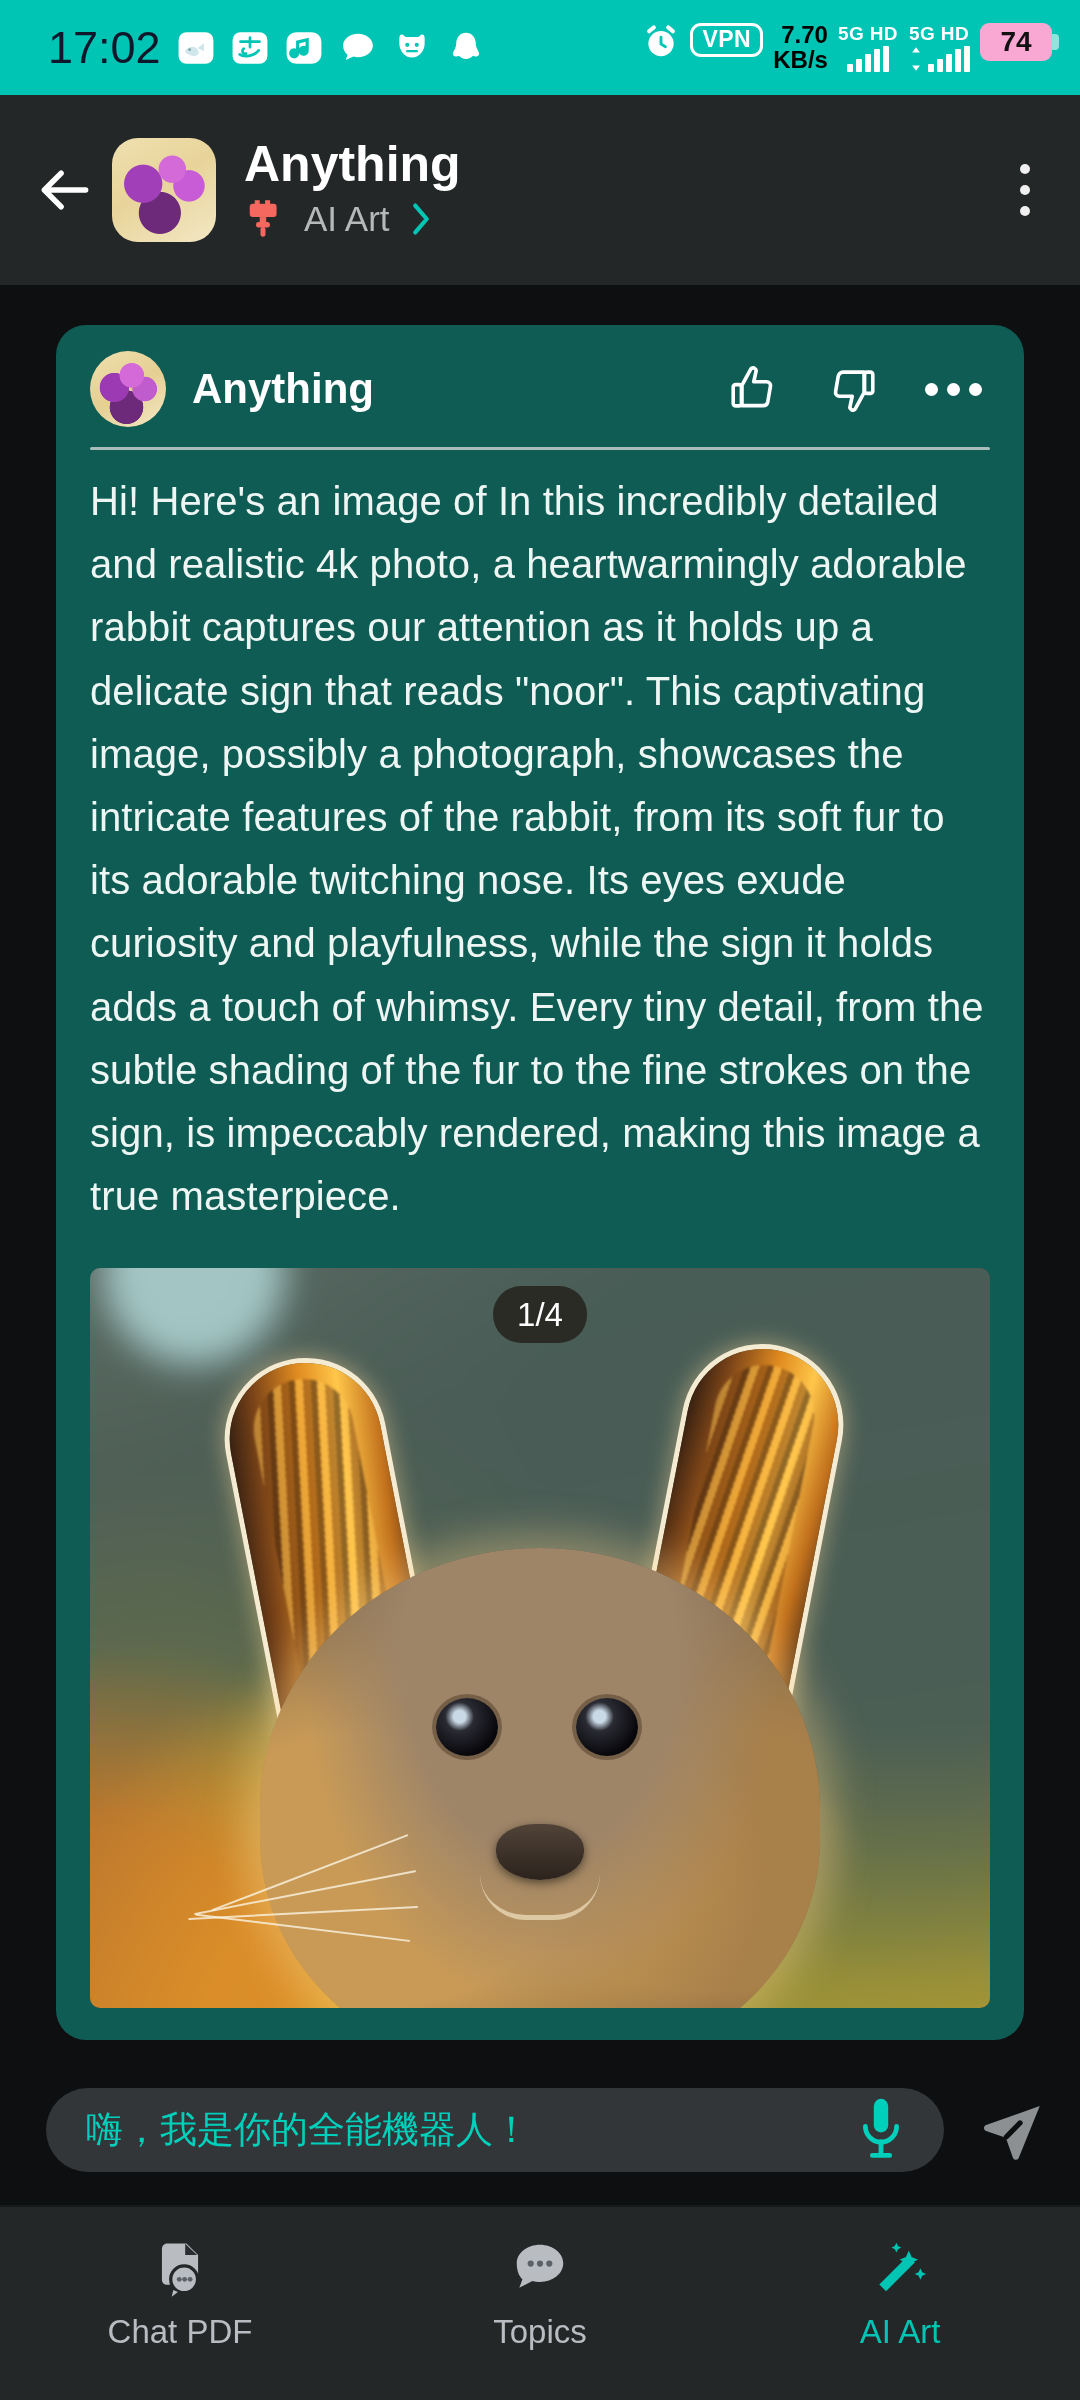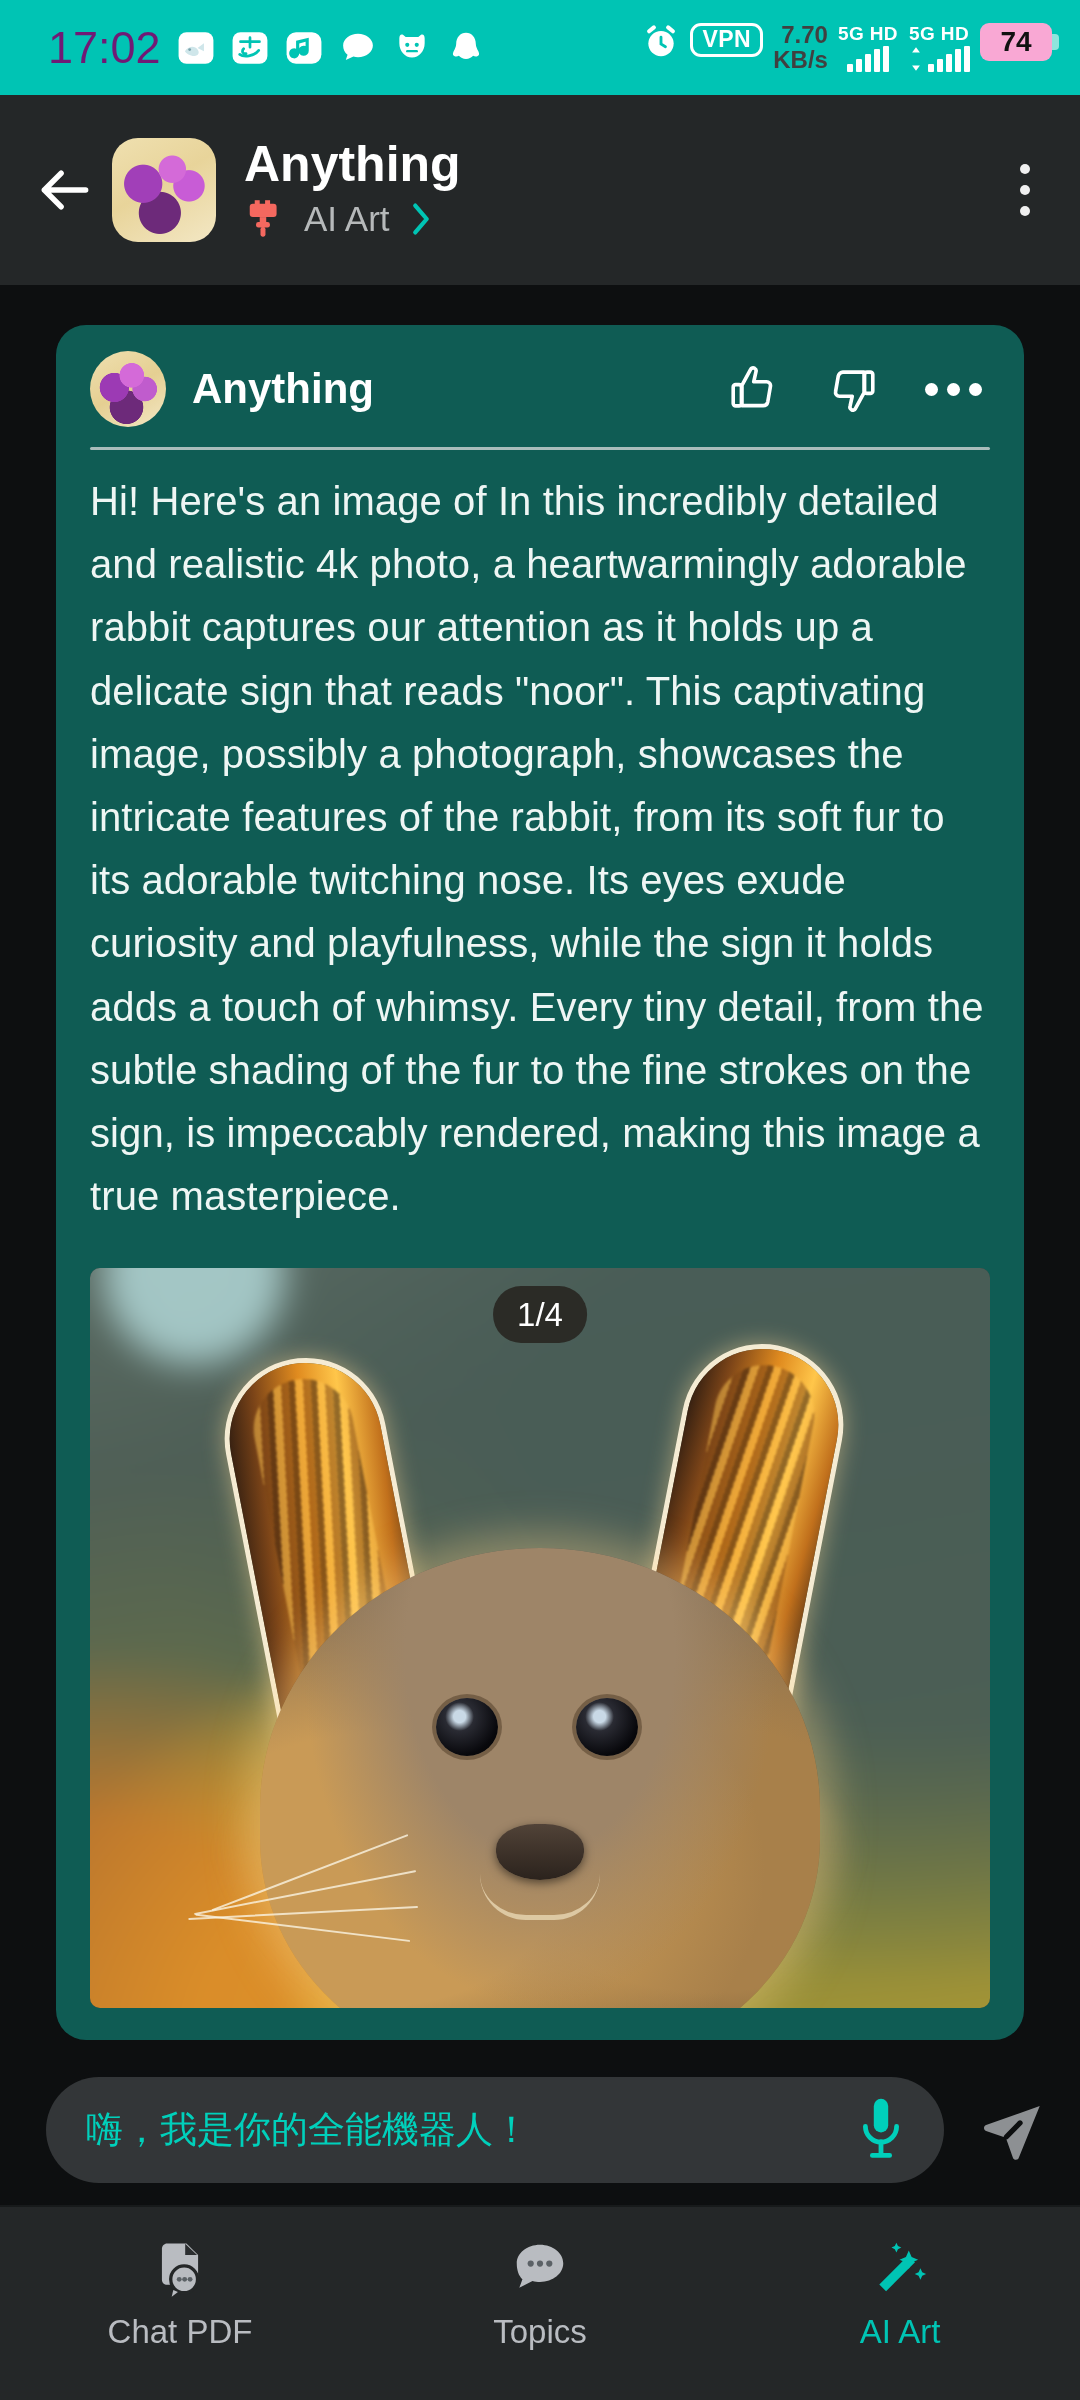--- a/index.html
+++ b/index.html
@@ -12,29 +12,29 @@
   .screen { position: relative; width: 1080px; height: 2400px; background: #0d0f10; }
 
   
   .status-bar {
     position: absolute; top: 0; left: 0; width: 1080px; height: 95px;
     background: #00c4b4;
     display: flex; align-items: center; justify-content: space-between;
     padding: 0 28px 0 48px;
   }
   .sb-left { display: flex; align-items: center; gap: 16px; }
-  .sb-clock { color: #701a75; font-size: 45px; font-weight: 500; letter-spacing: 0px; }
+  .sb-clock { color: #0f172a; font-size: 45px; font-weight: 500; letter-spacing: 0px; }
   .sb-ic { width: 38px; height: 38px; display: block; }
   .sb-right { display: flex; align-items: flex-start; gap: 10px; }
   .vpn-pill {
     border: 3px solid #ffffff; border-radius: 11px;
     color: #ffffff; font-size: 23px; font-weight: 700;
     padding: 2px 9px 3px; letter-spacing: .5px; line-height: 1;
   }
-  .netspeed { color: #404040; font-size: 24px; font-weight: 700; line-height: 1.03; text-align: right; }
+  .netspeed { color: #000000; font-size: 24px; font-weight: 700; line-height: 1.03; text-align: right; }
   .sig-group { display: flex; flex-direction: column; align-items: center; gap: 1px; }
   .sig-label { color: #fff; font-size: 19px; font-weight: 700; letter-spacing: .4px; }
   .sig-bars { display: flex; align-items: flex-end; gap: 3px; height: 26px; }
   .sig-bars i { width: 6px; background: #fff; border-radius: 1px; display: block; }
   .sig-bars i:nth-child(1){height:8px} .sig-bars i:nth-child(2){height:13px}
   .sig-bars i:nth-child(3){height:18px} .sig-bars i:nth-child(4){height:23px}
   .sig-bars i:nth-child(5){height:26px}
   .sig-row { display: flex; align-items: flex-end; gap: 4px; }
   .battery {
     position: relative; background: #f9a8d4; border-radius: 9px;
@@ -171,21 +171,21 @@
     background: #2b2b26; color: #ffffff; font-size: 33px; font-weight: 500;
     padding: 12px 24px; border-radius: 28px; line-height: 1; z-index: 5;
   }
 
   
   .input-bar {
     position: absolute; left: 0; bottom: 195px; width: 1080px; height: 150px;
     background: #0d0f10; display: flex; align-items: center; padding: 0 26px 0 46px; gap: 26px;
   }
   .input-pill {
-    flex: 1; height: 106px; background: #333638; border-radius: 56px;
+    flex: 1; height: 84px; background: #333638; border-radius: 56px;
     display: flex; align-items: center; padding: 0 34px 0 40px;
   }
   .input-placeholder { color: #00d0bb; font-size: 37px; flex: 1; }
   .send-btn { width: 84px; height: 84px; display: flex; align-items: center; justify-content: center; }
 
   
   .bottom-nav {
     position: absolute; left: 0; bottom: 0; width: 1080px; height: 195px;
     background: #242728; display: flex; align-items: flex-start; padding-top: 30px;
     border-top: 2px solid #171a1b;

